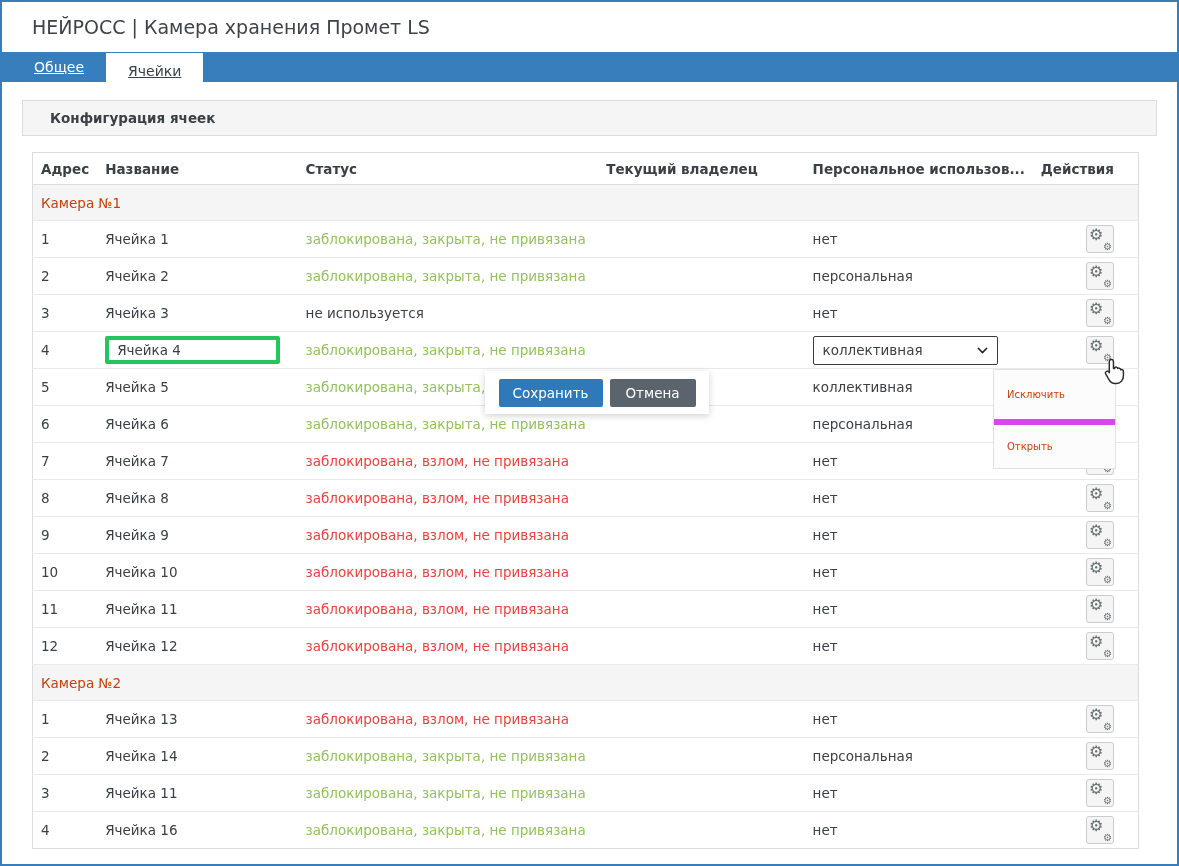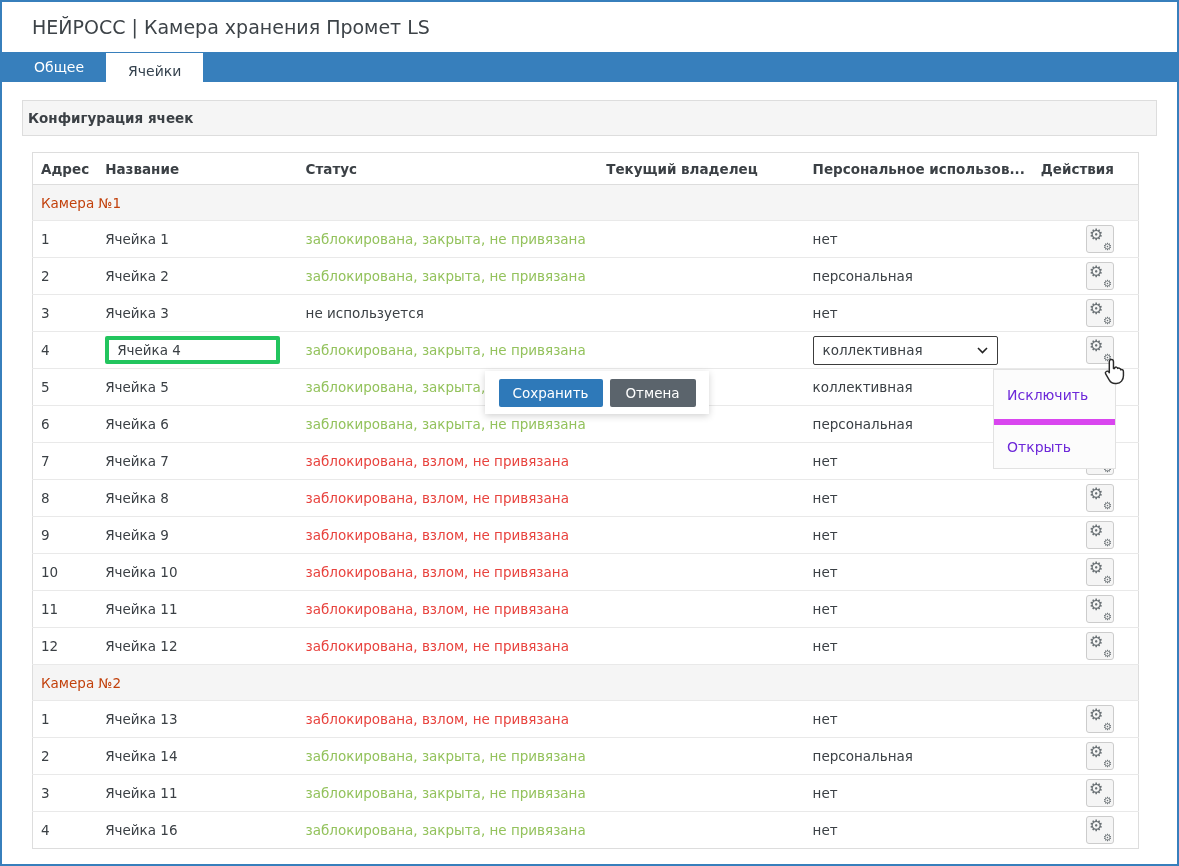--- a/index.html
+++ b/index.html
@@ -16,32 +16,32 @@
 
   
   .titlebar { height:50px; display:flex; align-items:center; padding-left:30px; background:#ffffff;text-align:right; }
   .page-title { font-size:19px; color:#3d4348; }
 
   
   .tabstrip { height:30px; background:#377fbc; display:flex; padding-left:10px; position:relative; }
   .tab {
     min-width:86px; padding:4px 22px; height:30px;
     display:flex; align-items:center; justify-content:center;
-    color:#ffffff; font-size:14px; cursor:pointer; white-space:nowrap;
+    color:#ffffff; font-size:14px; cursor:pointer; white-space:nowrap;text-decoration:underline;
   }
   .tab.active {
     background:#ffffff; color:#35424e;
     height:35px; margin-top:1px; z-index:2;
   }
 
   
   .panel-heading {
     margin:18px 20px 0 20px; height:36px;
     background:#f5f5f5; border:1px solid #dddddd;
-    display:flex; align-items:center; padding-left:5px;
+    display:flex; align-items:center; padding-left:27px;
     font-size:13.5px; font-weight:bold; color:#3b4045;
   }
 
   
   .table-wrap { margin:16px 30px 0 30px; }
   table.cells {
     width:1107px; border-collapse:collapse;
     font-size:13.5px; color:#3b4045;
     border:1px solid #dddddd;
   }
@@ -105,21 +105,21 @@
   .btn-cancel { background:#5b646c; width:86px; }
 
   
   .context-menu {
     position:absolute; left:991px; top:367px; width:123px;
     background:#fcfcfc; border:1px solid #e2e2e2;
     z-index:15;
   }
   .menu-item {
     height:49px; display:flex; align-items:center; padding-left:13px;
-    font-size:14px; color:#6d28d9; cursor:pointer;
+    font-size:10px; color:#c2410c; cursor:pointer;
   }
   .menu-item + .menu-item { border-top:6px solid #d946ef; }
 
   
   .cursor-hand { position:absolute; left:1101px; top:356px; z-index:30; pointer-events:none; }
 </style>
 </head>
 <body>
 
 <div class="frame">

